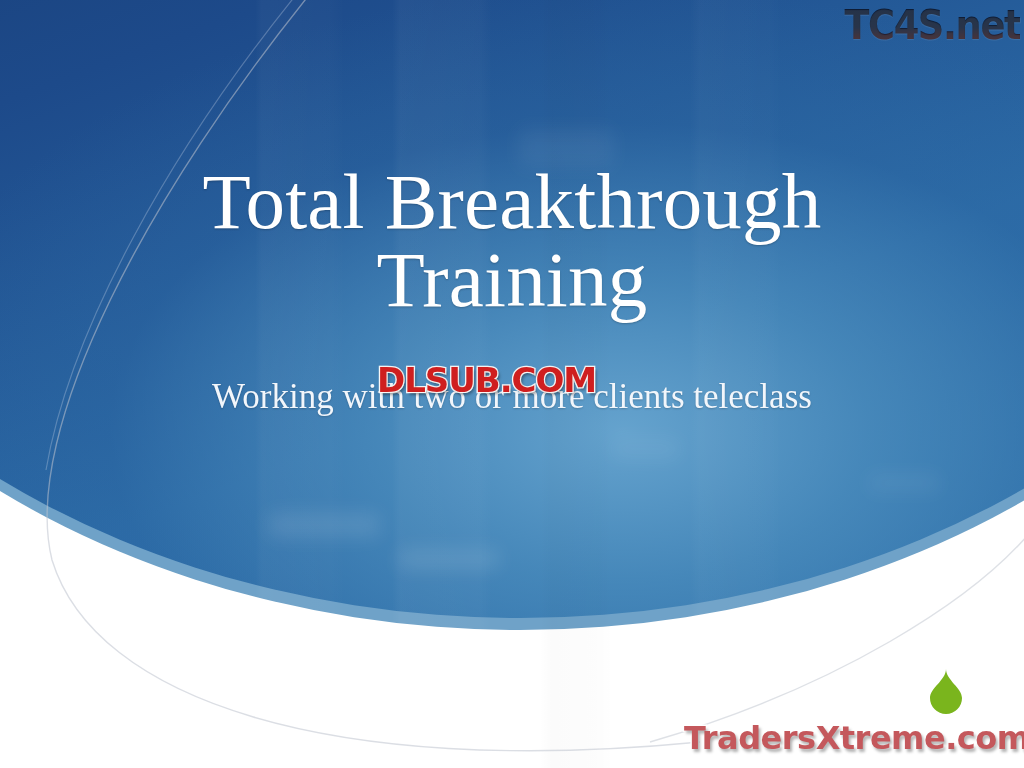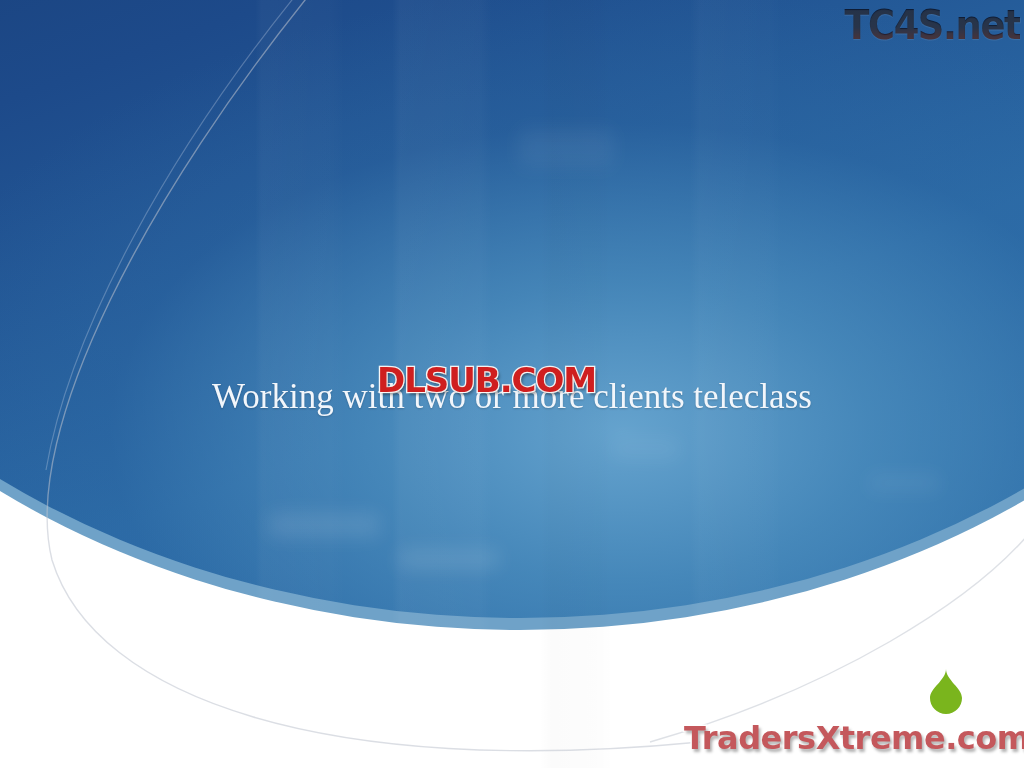--- a/index.html
+++ b/index.html
@@ -223,20 +223,24 @@
     <div class="bg-blotch blotch-d"></div>
     <div class="bg-blotch blotch-e"></div>
   </div>
 
   <svg class="arc-svg" viewBox="0 0 1024 768">
     <path d="M 318 -16 C 150 190 20 430 52 560 C 95 700 330 778 700 742" fill="none" stroke="rgba(190,195,205,0.55)" stroke-width="1.4"></path>
     <path d="M 1040 520 C 980 600 830 690 650 742" fill="none" stroke="rgba(190,195,205,0.50)" stroke-width="1.4"></path>
     <path d="M 300 -10 C 170 150 70 330 46 470" fill="none" stroke="rgba(210,220,235,0.30)" stroke-width="1.2"></path>
   </svg>
 
+  <div class="title-block">
+    <div class="slide-title nosel">Total Breakthrough
+Training</div>
+  </div>
 
   <div class="slide-subtitle nosel">Working with two or more clients teleclass</div>
 
   <div class="wm-dlsub nosel">DLSUB.COM</div>
 
   <div class="wm-tc4s nosel">TC4S.net</div>
 
   <svg class="wm-droplet" viewBox="0 0 34 46">
     <path d="M17 1 C 17 12, 33 20, 33 30 A 16 16 0 0 1 1 30 C 1 20, 17 12, 17 1 Z" fill="#7ab51d"></path>
   </svg>

